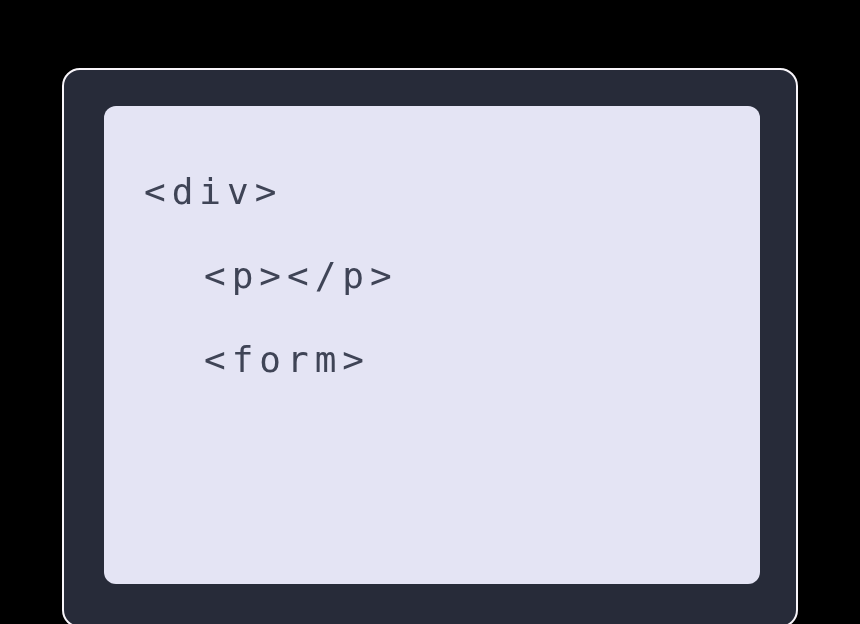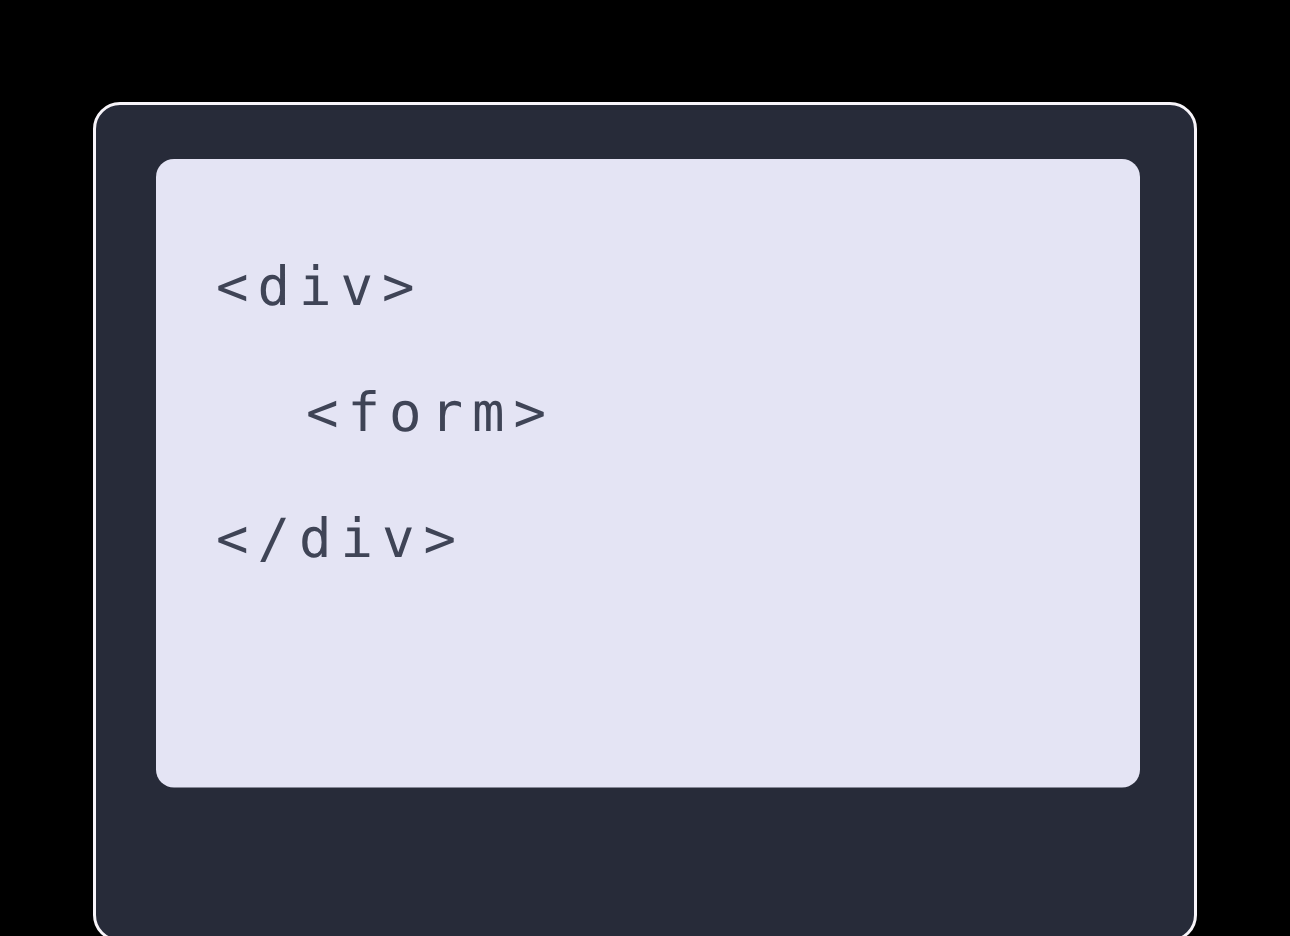--- a/index.html
+++ b/index.html
@@ -22,21 +22,21 @@
     border: 2px solid #f8f5fa;
     border-radius: 18px;
     box-sizing: border-box;
   }
 
   .code-panel {
     position: absolute;
     left: 40px;
     top: 36px;
     width: 656px;
-    height: 419px;
+    height: 478px;
     background: #e4e4f4;
     border-radius: 12px;
     box-sizing: border-box;
     overflow: hidden;
   }
 
   .code-block {
     padding: 44px 40px;
   }
 
@@ -53,17 +53,17 @@
     padding-left: 60px;
   }
 </style>
 </head>
 <body>
 
 <div class="code-card">
   <div class="code-panel">
     <div class="code-block">
       <div class="code-line">&lt;div&gt;</div>
+      <div class="code-line indent">&lt;p&gt;&lt;/p&gt;</div>
       <div class="code-line indent">&lt;form&gt;</div>
-      <div class="code-line">&lt;/div&gt;</div>
     </div>
   </div>
 </div>
 
 </body></html>

